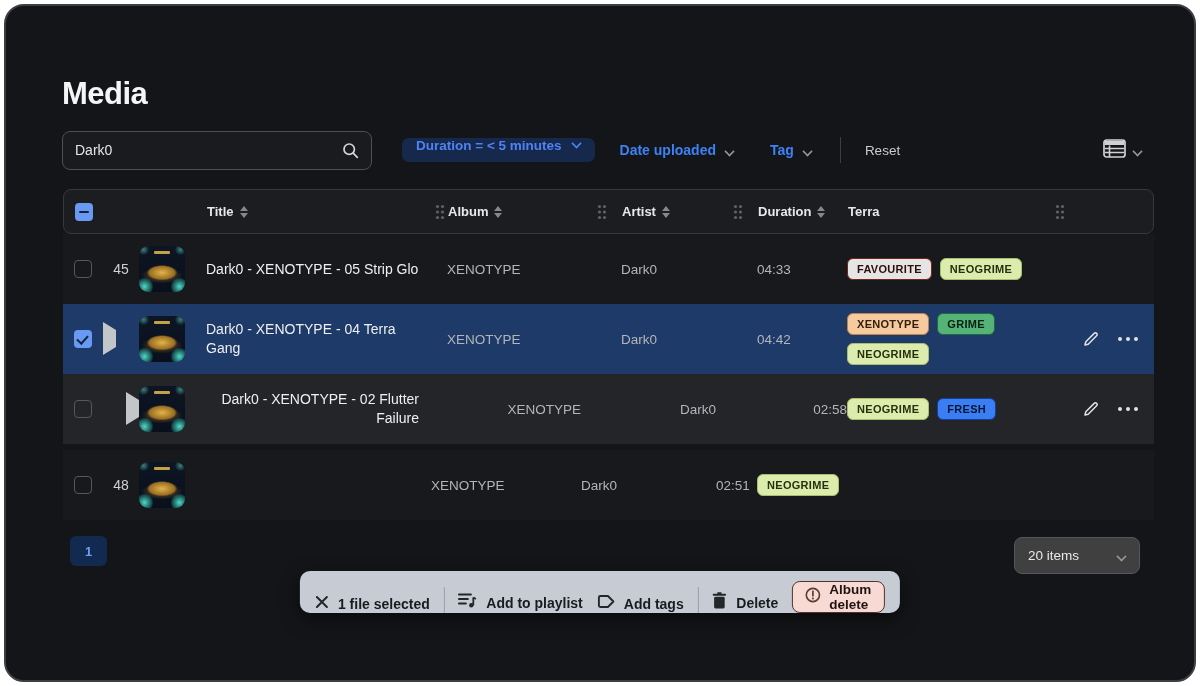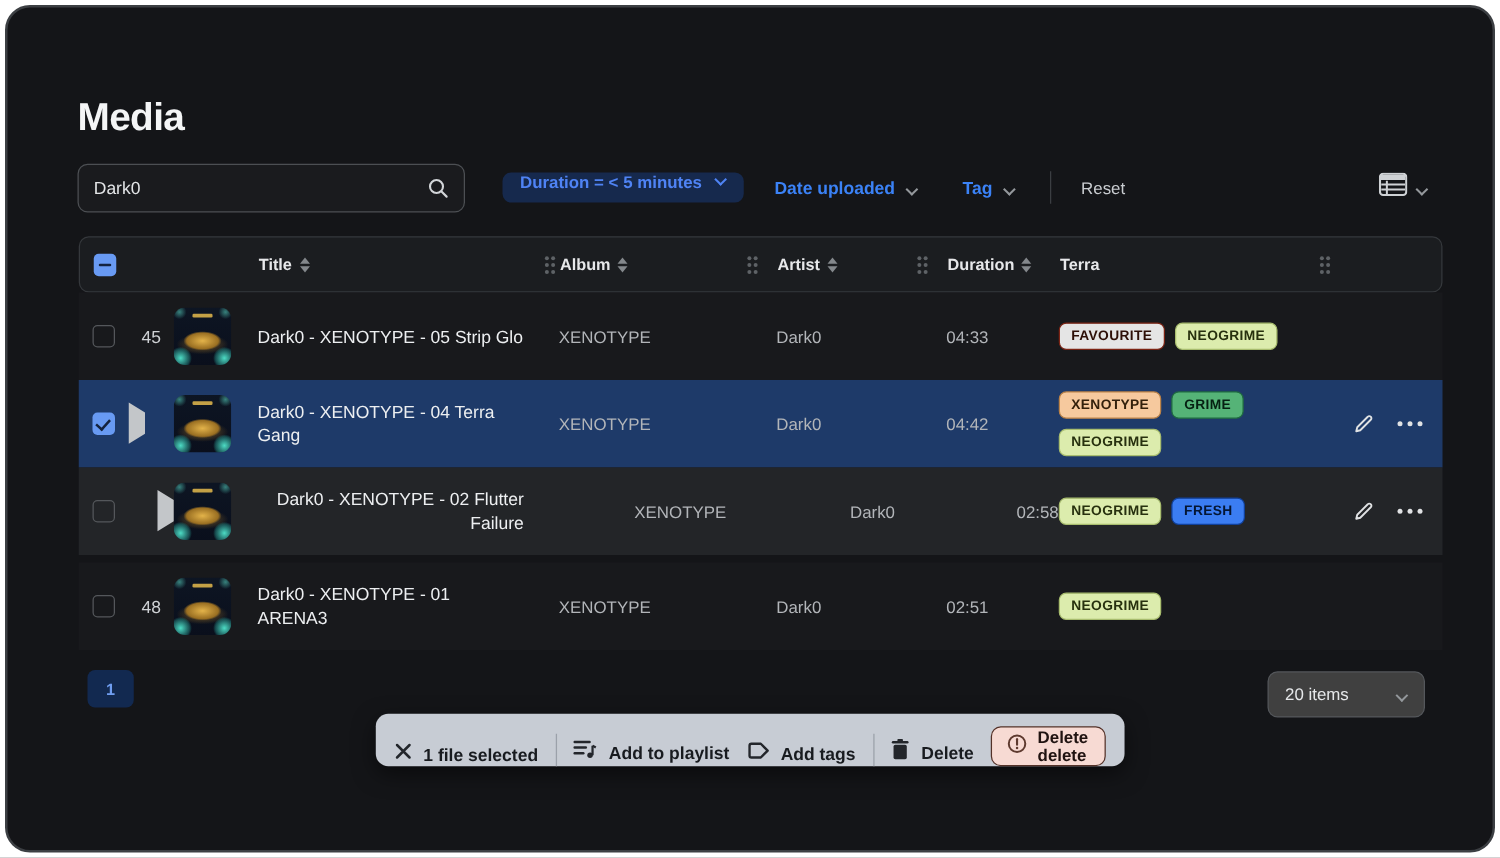--- a/index.html
+++ b/index.html
@@ -354,21 +354,20 @@
             </span>
         </span>
       </div>
 
       <div class="trow dark gap-top grid">
         <span class="cb"></span>
         <span class="idx">48</span>
         <span class="thumb-wrap">
             <span class="thumb"></span>
           </span>
-        <span class="title-cell">Dark0 - XENOTYPE - 01 ARENA3</span>
         <span></span>
         <span class="muted">XENOTYPE</span>
         <span></span>
         <span class="muted">Dark0</span>
         <span></span>
         <span class="muted">02:51</span>
         <span class="tags-cell">
           <span class="tag" style="background: rgb(220, 236, 173); color: rgb(39, 48, 14); border-color: rgb(168, 189, 110);">NEOGRIME</span>
         </span>
         <span></span>
@@ -426,18 +425,18 @@
         <span class="lbl">Delete</span>
       </div>
       <div class="force-delete">
         <span>
           <svg width="16" height="16" viewBox="0 0 16 16" fill="none">
             <circle cx="8" cy="8" r="6.6" stroke="#5e3a2f" stroke-width="1.6"></circle>
             <line x1="8" y1="4.3" x2="8" y2="8.8" stroke="#5e3a2f" stroke-width="1.7" stroke-linecap="round"></line>
             <circle cx="8" cy="11.4" r="1" fill="#5e3a2f"></circle>
           </svg>
         </span>
-        <span class="lbl">Delete delete</span>
+        <span class="lbl">Album delete</span>
       </div>
     </div>
 
   </div>
 </div>
 
 </body></html>

